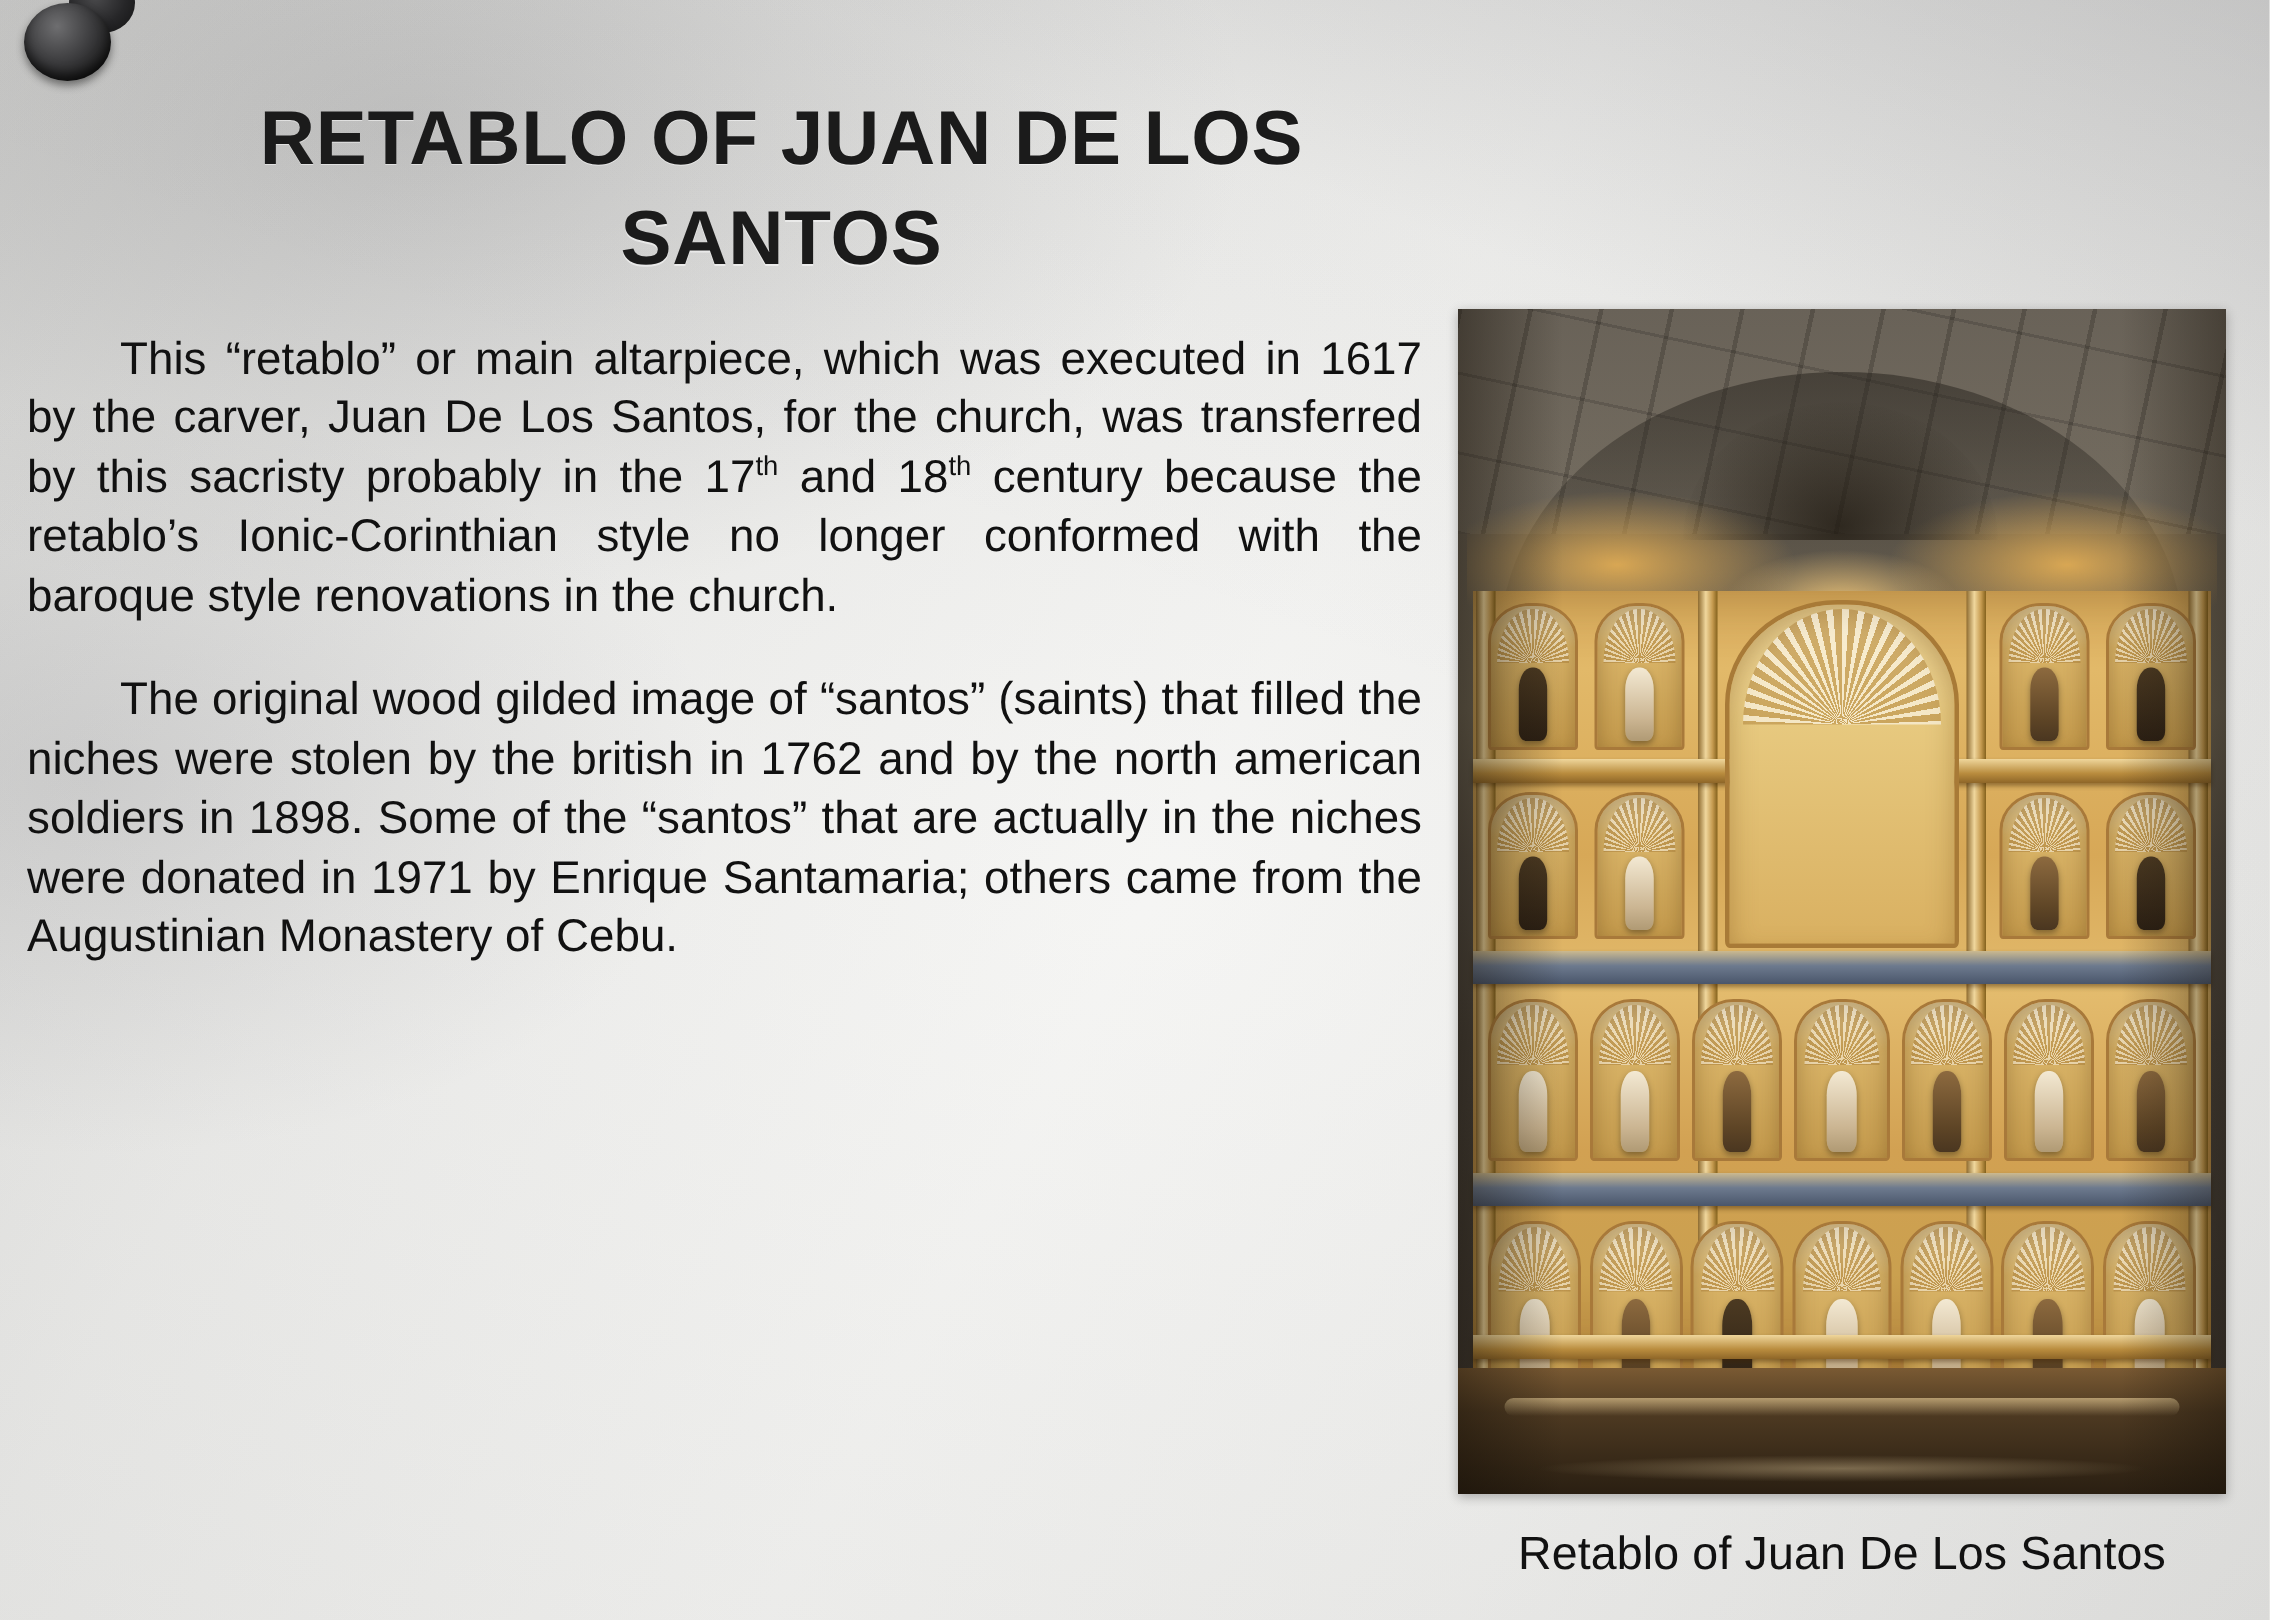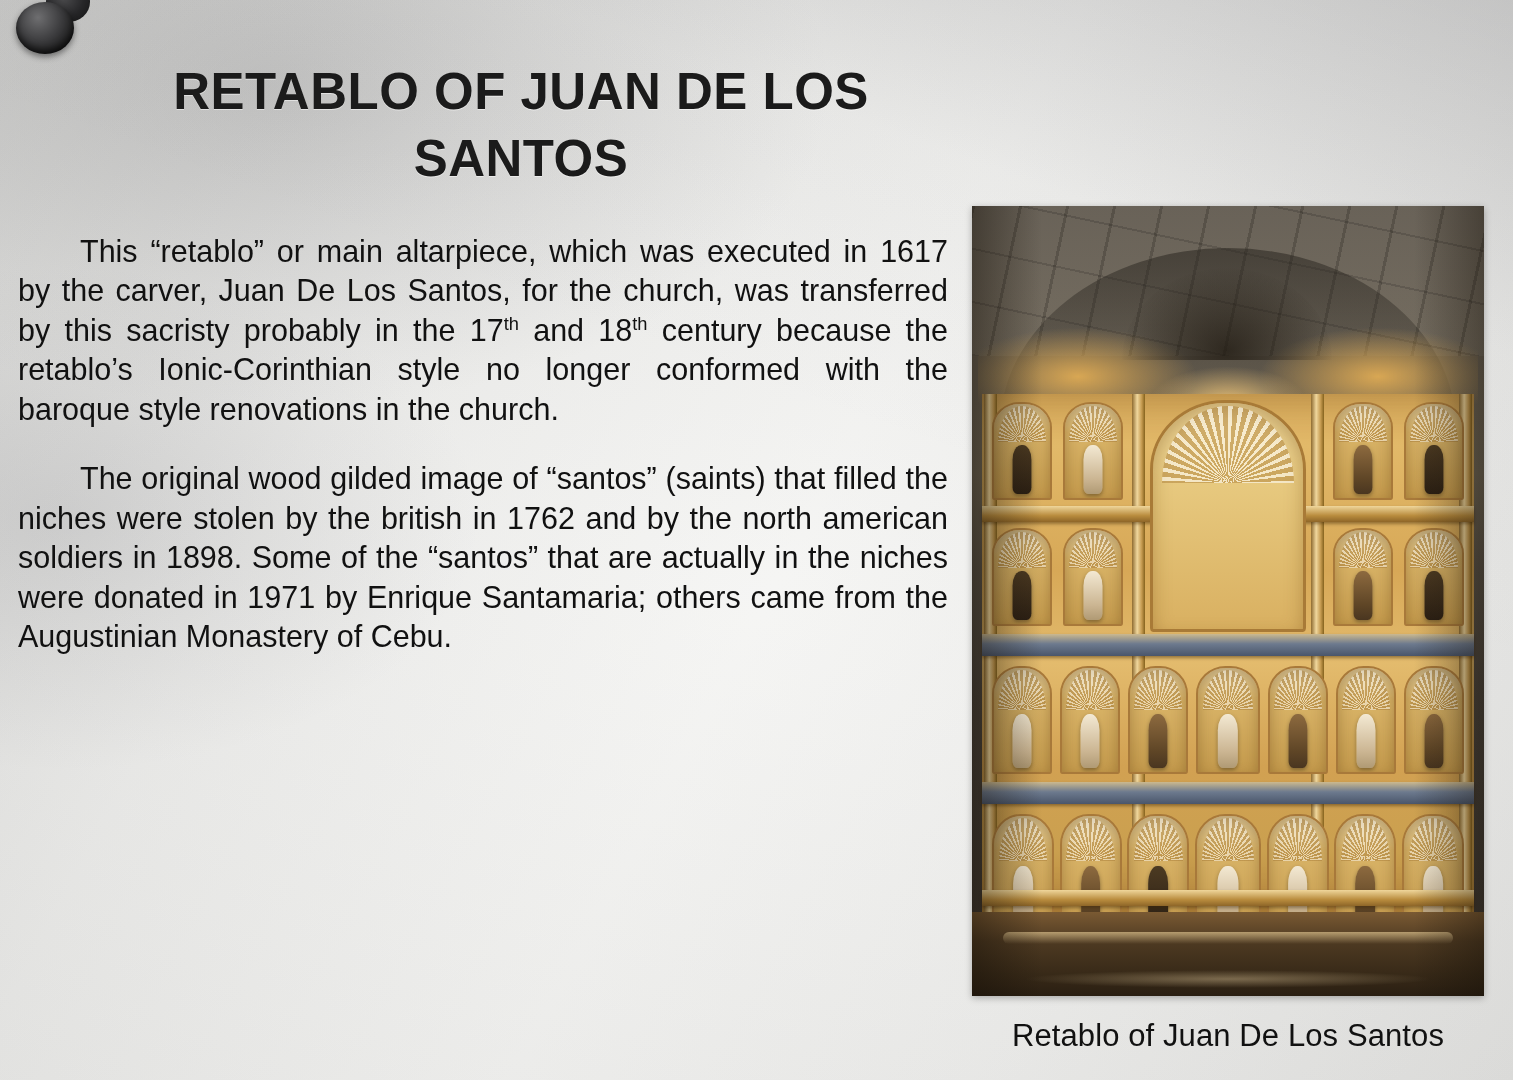--- a/index.html
+++ b/index.html
@@ -77,21 +77,21 @@
     line-height: 1.32;
     font-weight: 700;
     letter-spacing: 0.5px;
     color: #1b1b1b;
     text-shadow: 0 1px 0 rgba(255,255,255,0.5);
   }
 
   
   #body-col {
     position: absolute;
-    top: 232px;
+    top: 220px;
     left: 18px;
     width: 930px;
   }
   .para {
     font-size: 30.5px;
     line-height: 1.295;
     color: #111111;
     text-align: justify;
     text-justify: inter-word;
     margin: 0 0 30px 0;

